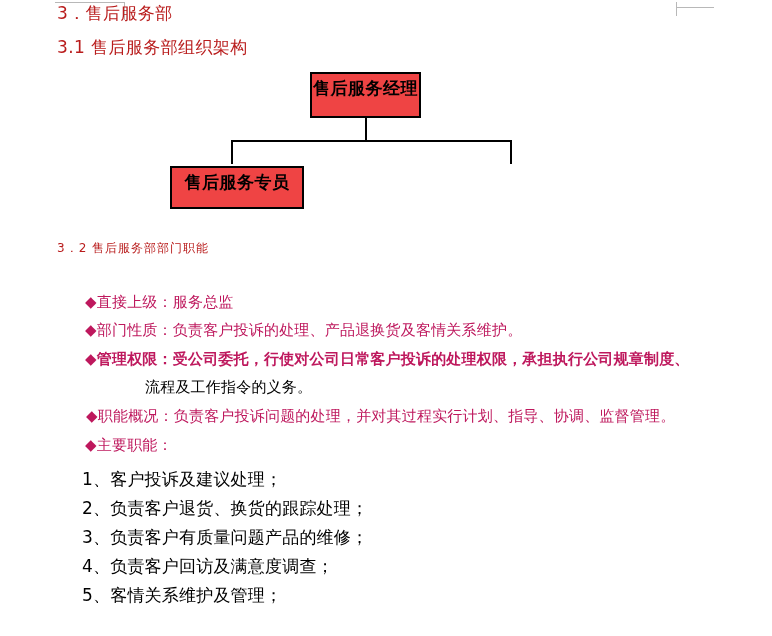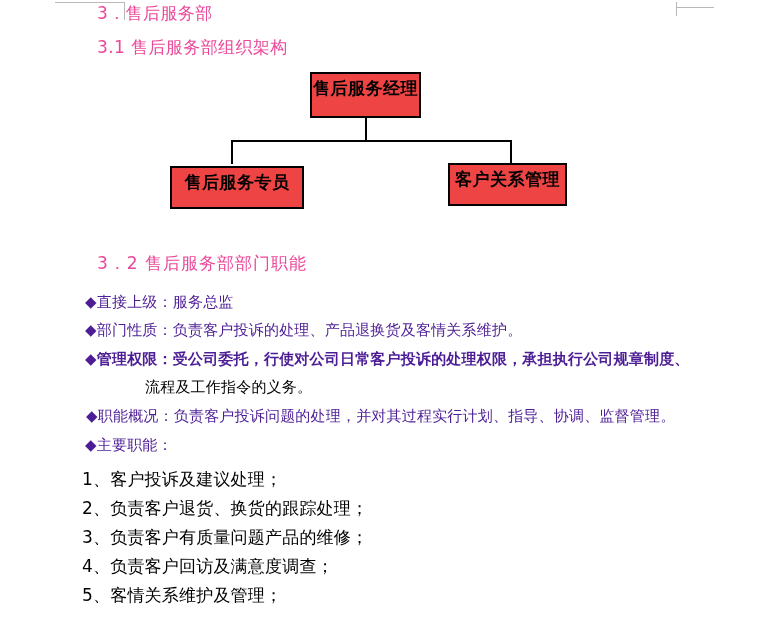--- a/index.html
+++ b/index.html
@@ -38,26 +38,25 @@
   #mark-tr { left: 668px; top: 2px; width: 46px; height: 14px; }
   #mark-tr .h { left: 8px; top: 5px; width: 38px; }
   #mark-tr .v { left: 8px; top: 0; height: 14px; }
 
   
   .heading {
     position: absolute;
     white-space: nowrap;
     font-size: 17px;
     letter-spacing: 0.4px;
-    color: #ec4899;
-    margin-left: 40px;
+    color: #b91c1c;
   }
   #h-3   { left: 57px;  top: 2px;  }
   #h-31  { left: 57px;  top: 36px; }
-  #h-32  { left: 57px;  top: 252px; font-size: 17px; letter-spacing: 1px; }
+  #h-32  { left: 57px;  top: 240px; font-size: 12px; letter-spacing: 1px; }
 
   
   #org-chart {
     position: absolute;
     left: 0; top: 0;
     width: 772px; height: 230px;
   }
   .org-box {
     position: absolute;
     border: 2px solid #000;
@@ -87,21 +86,21 @@
   #conn-bar       { left: 231px; top: 140px; width: 281px; height: 1.5px; }
   #conn-left-leg  { left: 231px; top: 140px; width: 1.5px; height: 24px; }
   #conn-right-leg { left: 510px; top: 140px; width: 1.5px; height: 24px; }
 
   
   .bullet-line {
     position: absolute;
     white-space: nowrap;
     font-size: 15px;
     letter-spacing: 0.2px;
-    color: #4c1d95;
+    color: #be185d;
   }
   .cont-line {
     position: absolute;
     white-space: nowrap;
     font-size: 15px;
     letter-spacing: 0.2px;
   }
   .num-line {
     position: absolute;
     white-space: nowrap;
@@ -141,23 +140,20 @@
   <div class="org-box" id="org-box-manager">
     <span>售后服务经理</span>
   </div>
   <div class="connector" id="conn-stem"></div>
   <div class="connector" id="conn-bar"></div>
   <div class="connector" id="conn-left-leg"></div>
   <div class="connector" id="conn-right-leg"></div>
   <div class="org-box" id="org-box-staff">
     <span>售后服务专员</span>
   </div>
-  <div class="org-box" id="org-box-crm">
-    <span>客户关系管理</span>
-  </div>
 </div>
 
 <div class="heading" id="h-32">3．2  售后服务部部门职能</div>
 
 <div class="bullet-line" id="bl-0">◆直接上级：服务总监</div>
 <div class="bullet-line" id="bl-1">◆部门性质：负责客户投诉的处理、产品退换货及客情关系维护。</div>
 <div class="bullet-line" id="bl-2">◆管理权限：受公司委托，行使对公司日常客户投诉的处理权限，承担执行公司规章制度、</div>
 <div class="cont-line" id="cl-0">流程及工作指令的义务。</div>
 <div class="bullet-line" id="bl-3">◆职能概况：负责客户投诉问题的处理，并对其过程实行计划、指导、协调、监督管理。</div>
 <div class="bullet-line" id="bl-4">◆主要职能：</div>

